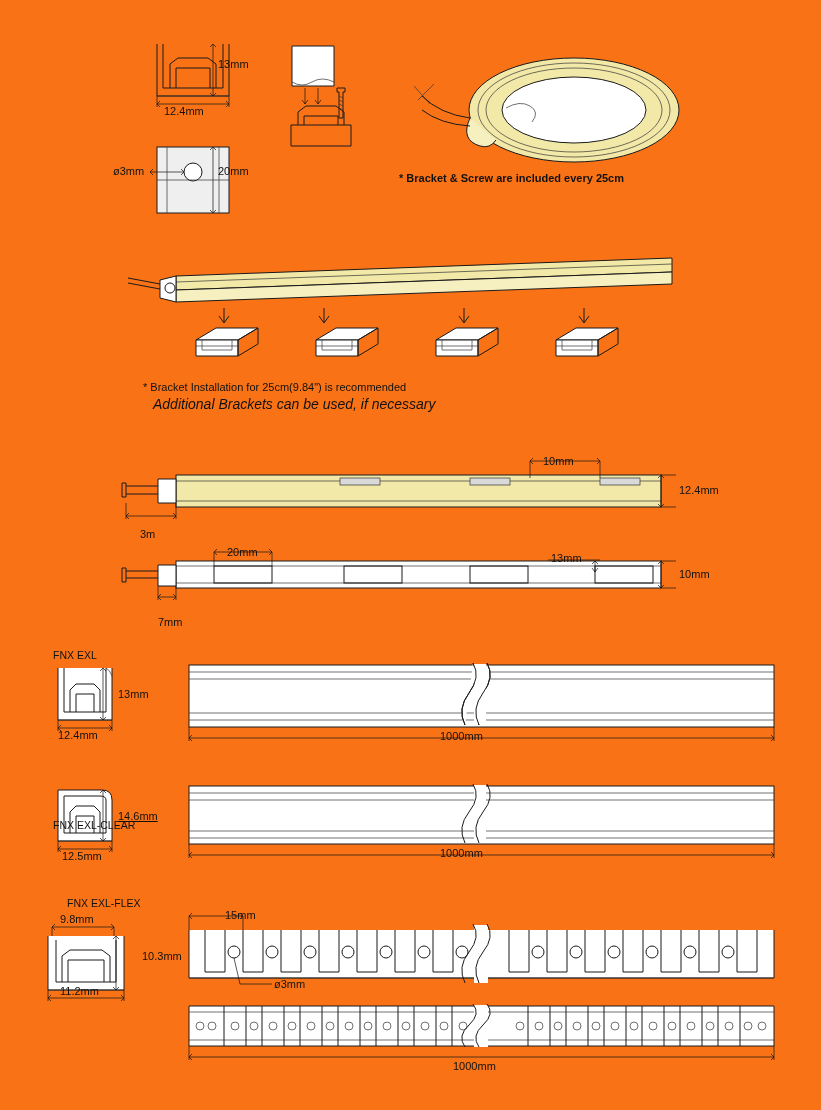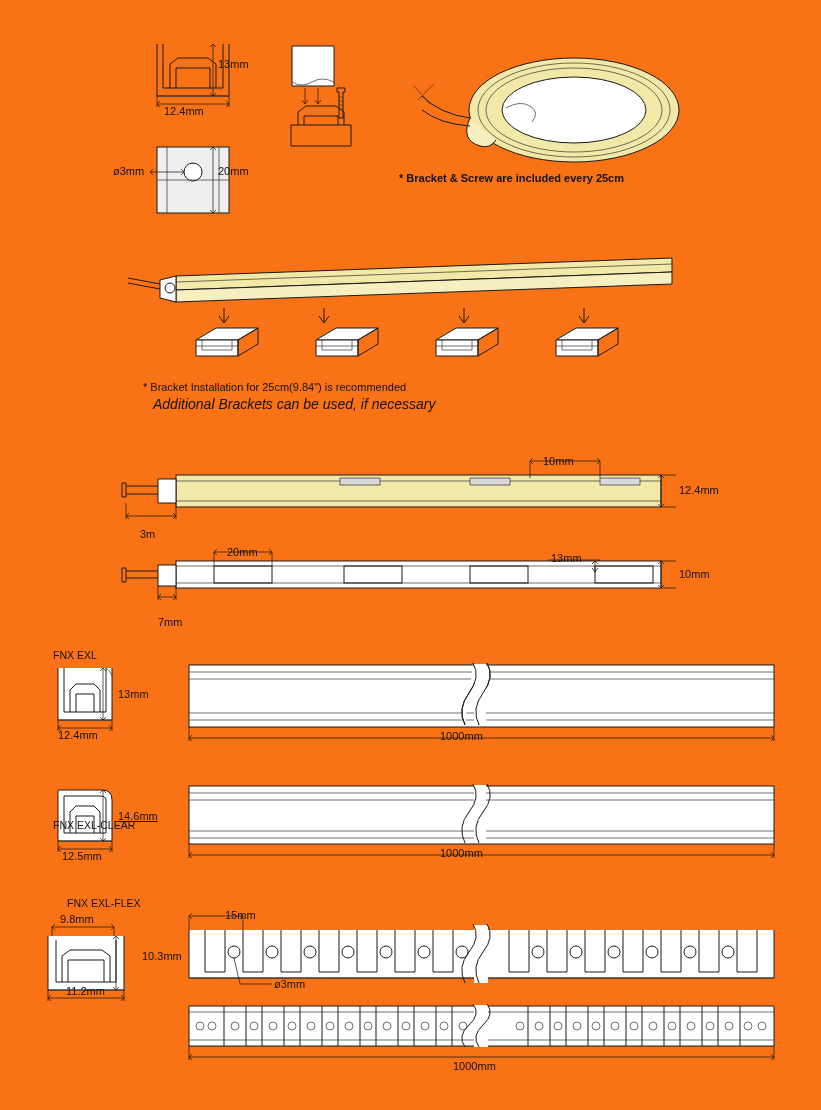--- a/index.html
+++ b/index.html
@@ -431,18 +431,18 @@
   <span class="lbl" style="left:440px;top:730px;">1000mm</span>
 
   <span class="lbl sec" style="left:53px;top:771px;margin-top:48px;">FNX EXL-CLEAR</span>
   <span class="lbl" style="left:118px;top:810px;text-decoration:underline;">14.6mm</span>
   <span class="lbl" style="left:62px;top:850px;">12.5mm</span>
   <span class="lbl" style="left:440px;top:847px;">1000mm</span>
 
   <span class="lbl sec" style="left:67px;top:897px;">FNX EXL-FLEX</span>
   <span class="lbl" style="left:60px;top:913px;">9.8mm</span>
   <span class="lbl" style="left:118px;top:950px;margin-left:24px;">10.3mm</span>
-  <span class="lbl" style="left:66px;top:985px;">11.2mm</span>
+  <span class="lbl" style="left:60px;top:985px;">11.2mm</span>
   <span class="lbl" style="left:189px;top:909px;margin-left:36px;">15mm</span>
   <span class="lbl" style="left:274px;top:978px;">ø3mm</span>
   <span class="lbl" style="left:453px;top:1060px;">1000mm</span>
 
 </div>
 
 </body></html>

